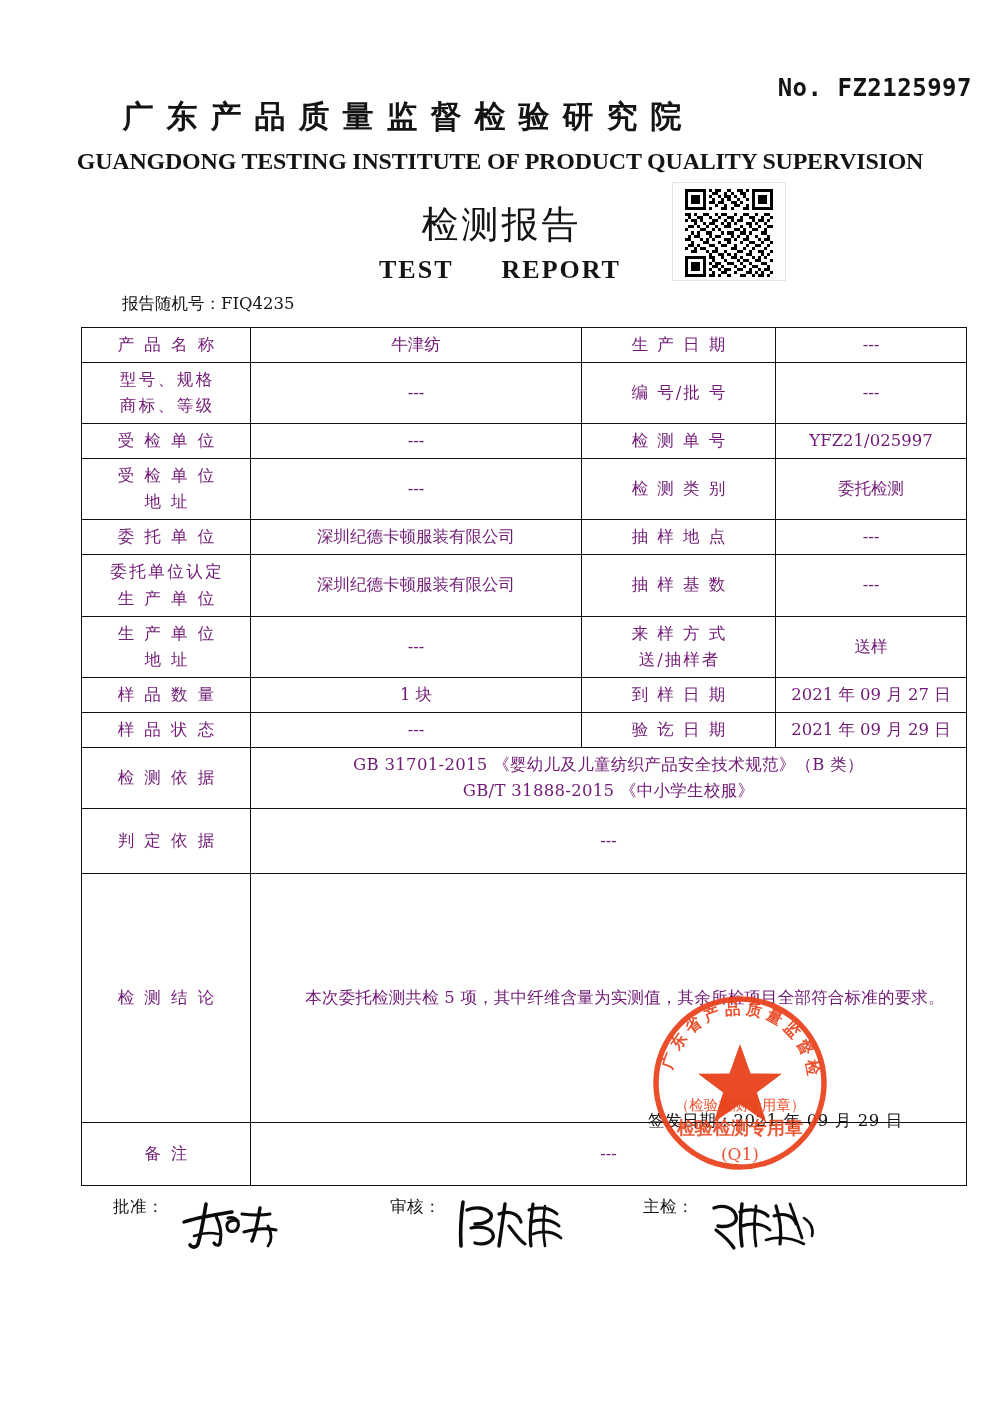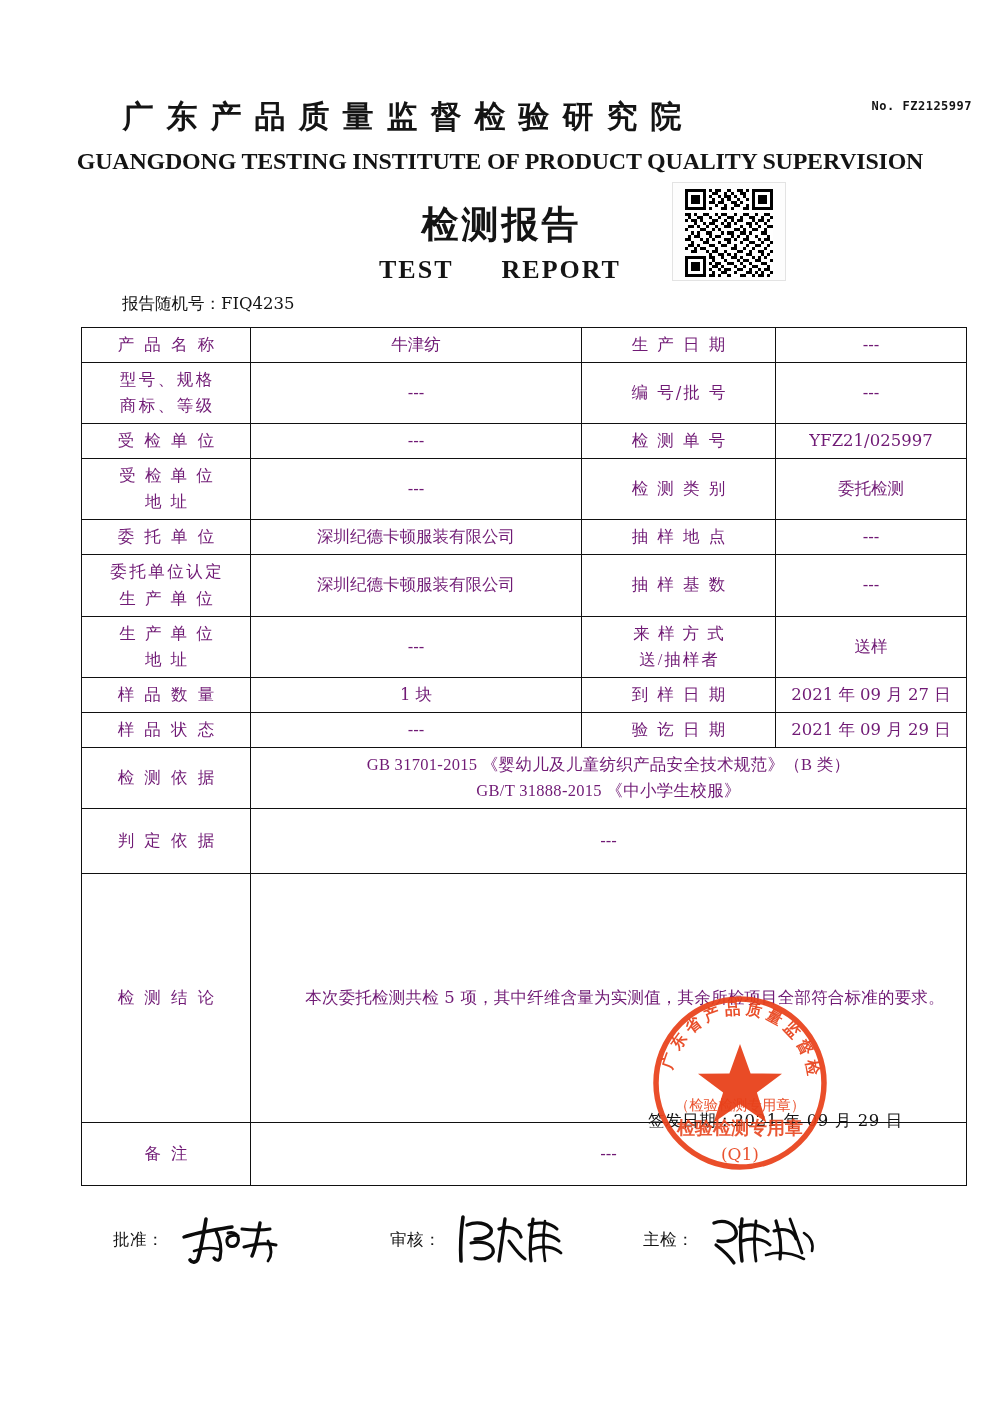--- a/index.html
+++ b/index.html
@@ -12,24 +12,24 @@
     height: 1414px;
     position: relative;
     font-family: "DejaVu Sans", "Liberation Sans", sans-serif;
     color: #141414;
     overflow: hidden;
   }
 
   
   .report-no {
     position: absolute;
-    top: 99px;
+    top: 74px;
     right: 28px;
     font-family: "DejaVu Sans Mono", "Liberation Mono", monospace;
-    font-size: 12px;
+    font-size: 24px;
     font-weight: 700;
     letter-spacing: 0.5px;
     white-space: nowrap;
   }
   .org-cn {
     position: absolute;
     top: 96px;
     left: 0;
     width: 804px;
     text-align: center;
@@ -54,21 +54,21 @@
     white-space: nowrap;
   }
   .doc-title-cn {
     position: absolute;
     top: 200px;
     left: 0;
     width: 1000px;
     text-align: center;
     font-family: "DejaVu Serif", "Liberation Serif", serif;
     font-size: 37px;
-    font-weight: 700;
+    font-weight: 400;
     letter-spacing: 3px;
     text-indent: 3px;
   }
   .doc-title-en {
     position: absolute;
     top: 255px;
     left: 0;
     width: 1000px;
     text-align: center;
     font-family: "Liberation Serif", "DejaVu Serif", serif;
@@ -135,21 +135,21 @@
     vertical-align: middle;
     padding: 4px 6px;
     line-height: 1.58;
     color: #701a75;
   }
   td.label { width: 156px; letter-spacing: 2.5px; text-indent: 2.5px; }
   td.val-wide { width: 318px; }
   td.label2 { width: 181px; letter-spacing: 2px; text-indent: 2px; }
   td.val-right { width: 178px; }
   td.dash { color: #333; letter-spacing: 0px; }
-  .ln { display: block; font-family: Liberation Serif, serif; }
+  .ln { display: block; }
 
   td.basis {
     text-align: left;
     padding: 10px 0 10px 16px;
     letter-spacing: 0.3px;
     line-height: 1.95;
   }
   td.basis .ln { white-space: nowrap; }
   td.freeleft {
     text-align: left;
@@ -190,23 +190,22 @@
   
   .sig-row {
     position: absolute;
     left: 81px;
     top: 1196px;
     width: 837px;
     height: 70px;
   }
   .sig-group {
     position: absolute;
-    top: 12px;
+    top: 0;
     display: flex;
-    align-items: center;
     height: 64px;
   }
   .sig-label {
     font-family: "DejaVu Serif", "Liberation Serif", serif;
     font-size: 16.5px;
     white-space: nowrap;
     letter-spacing: 0.5px;
   }
   .sig-img {
     margin-left: 12px;

